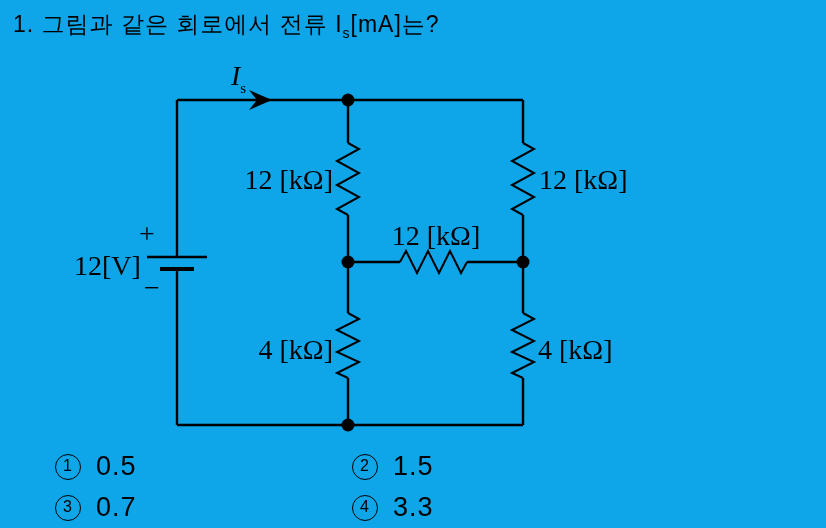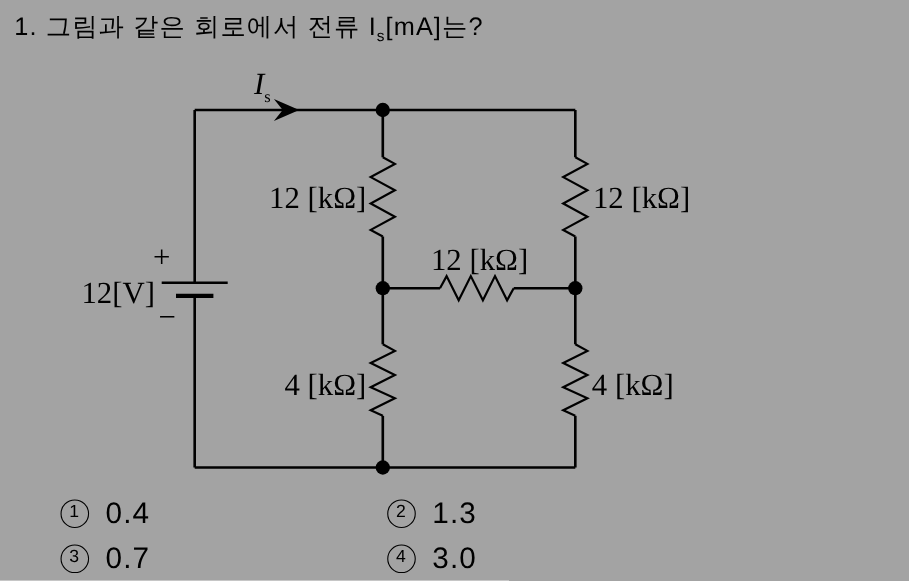--- a/index.html
+++ b/index.html
@@ -1,19 +1,19 @@
 <!DOCTYPE html>
 <html><head>
 <meta charset="utf-8">
 <style>
   html,body{margin:0;padding:0;background:#ffffff;}
   #page{
     position:relative;
     width:826px;height:528px;
-    background:#a3a3a3;
+    background:#0ea5e9;
     font-family:"Liberation Sans","DejaVu Sans",sans-serif;
     color:#000;
     overflow:hidden;
     text-align:center;
   }
   .title{
     position:absolute;left:13px;top:9px;
     font-size:23px;letter-spacing:1px;
     white-space:nowrap;color:#000;
   }
@@ -84,28 +84,28 @@
     <circle class="dot" cx="348" cy="262" r="6.5"></circle>
     <circle class="dot" cx="523" cy="262" r="6.5"></circle>
     <circle class="dot" cx="348" cy="425" r="6.5"></circle>
 
     <polygon points="249,90 272,100 249,110 257,100" fill="#000"></polygon>
     <text x="231" y="85" font-family="Liberation Serif, DejaVu Serif, serif" font-style="italic" font-size="28" fill="#000"><tspan>I</tspan><tspan dy="8" font-size="15" font-style="normal">s</tspan></text>
   </svg>
 
   <div class="choice" style="left:55px;top:451px;">
     <span class="num-circle">1</span>
-    <span>0.4</span>
+    <span>0.5</span>
   </div>
   <div class="choice" style="left:352px;top:451px;">
     <span class="num-circle">2</span>
-    <span>1.3</span>
+    <span>1.5</span>
   </div>
   <div class="choice" style="left:55px;top:492px;">
     <span class="num-circle">3</span>
     <span>0.7</span>
   </div>
   <div class="choice" style="left:352px;top:492px;">
     <span class="num-circle">4</span>
-    <span>3.0</span>
+    <span>3.3</span>
   </div>
 
 </div>
 
 </body></html>

